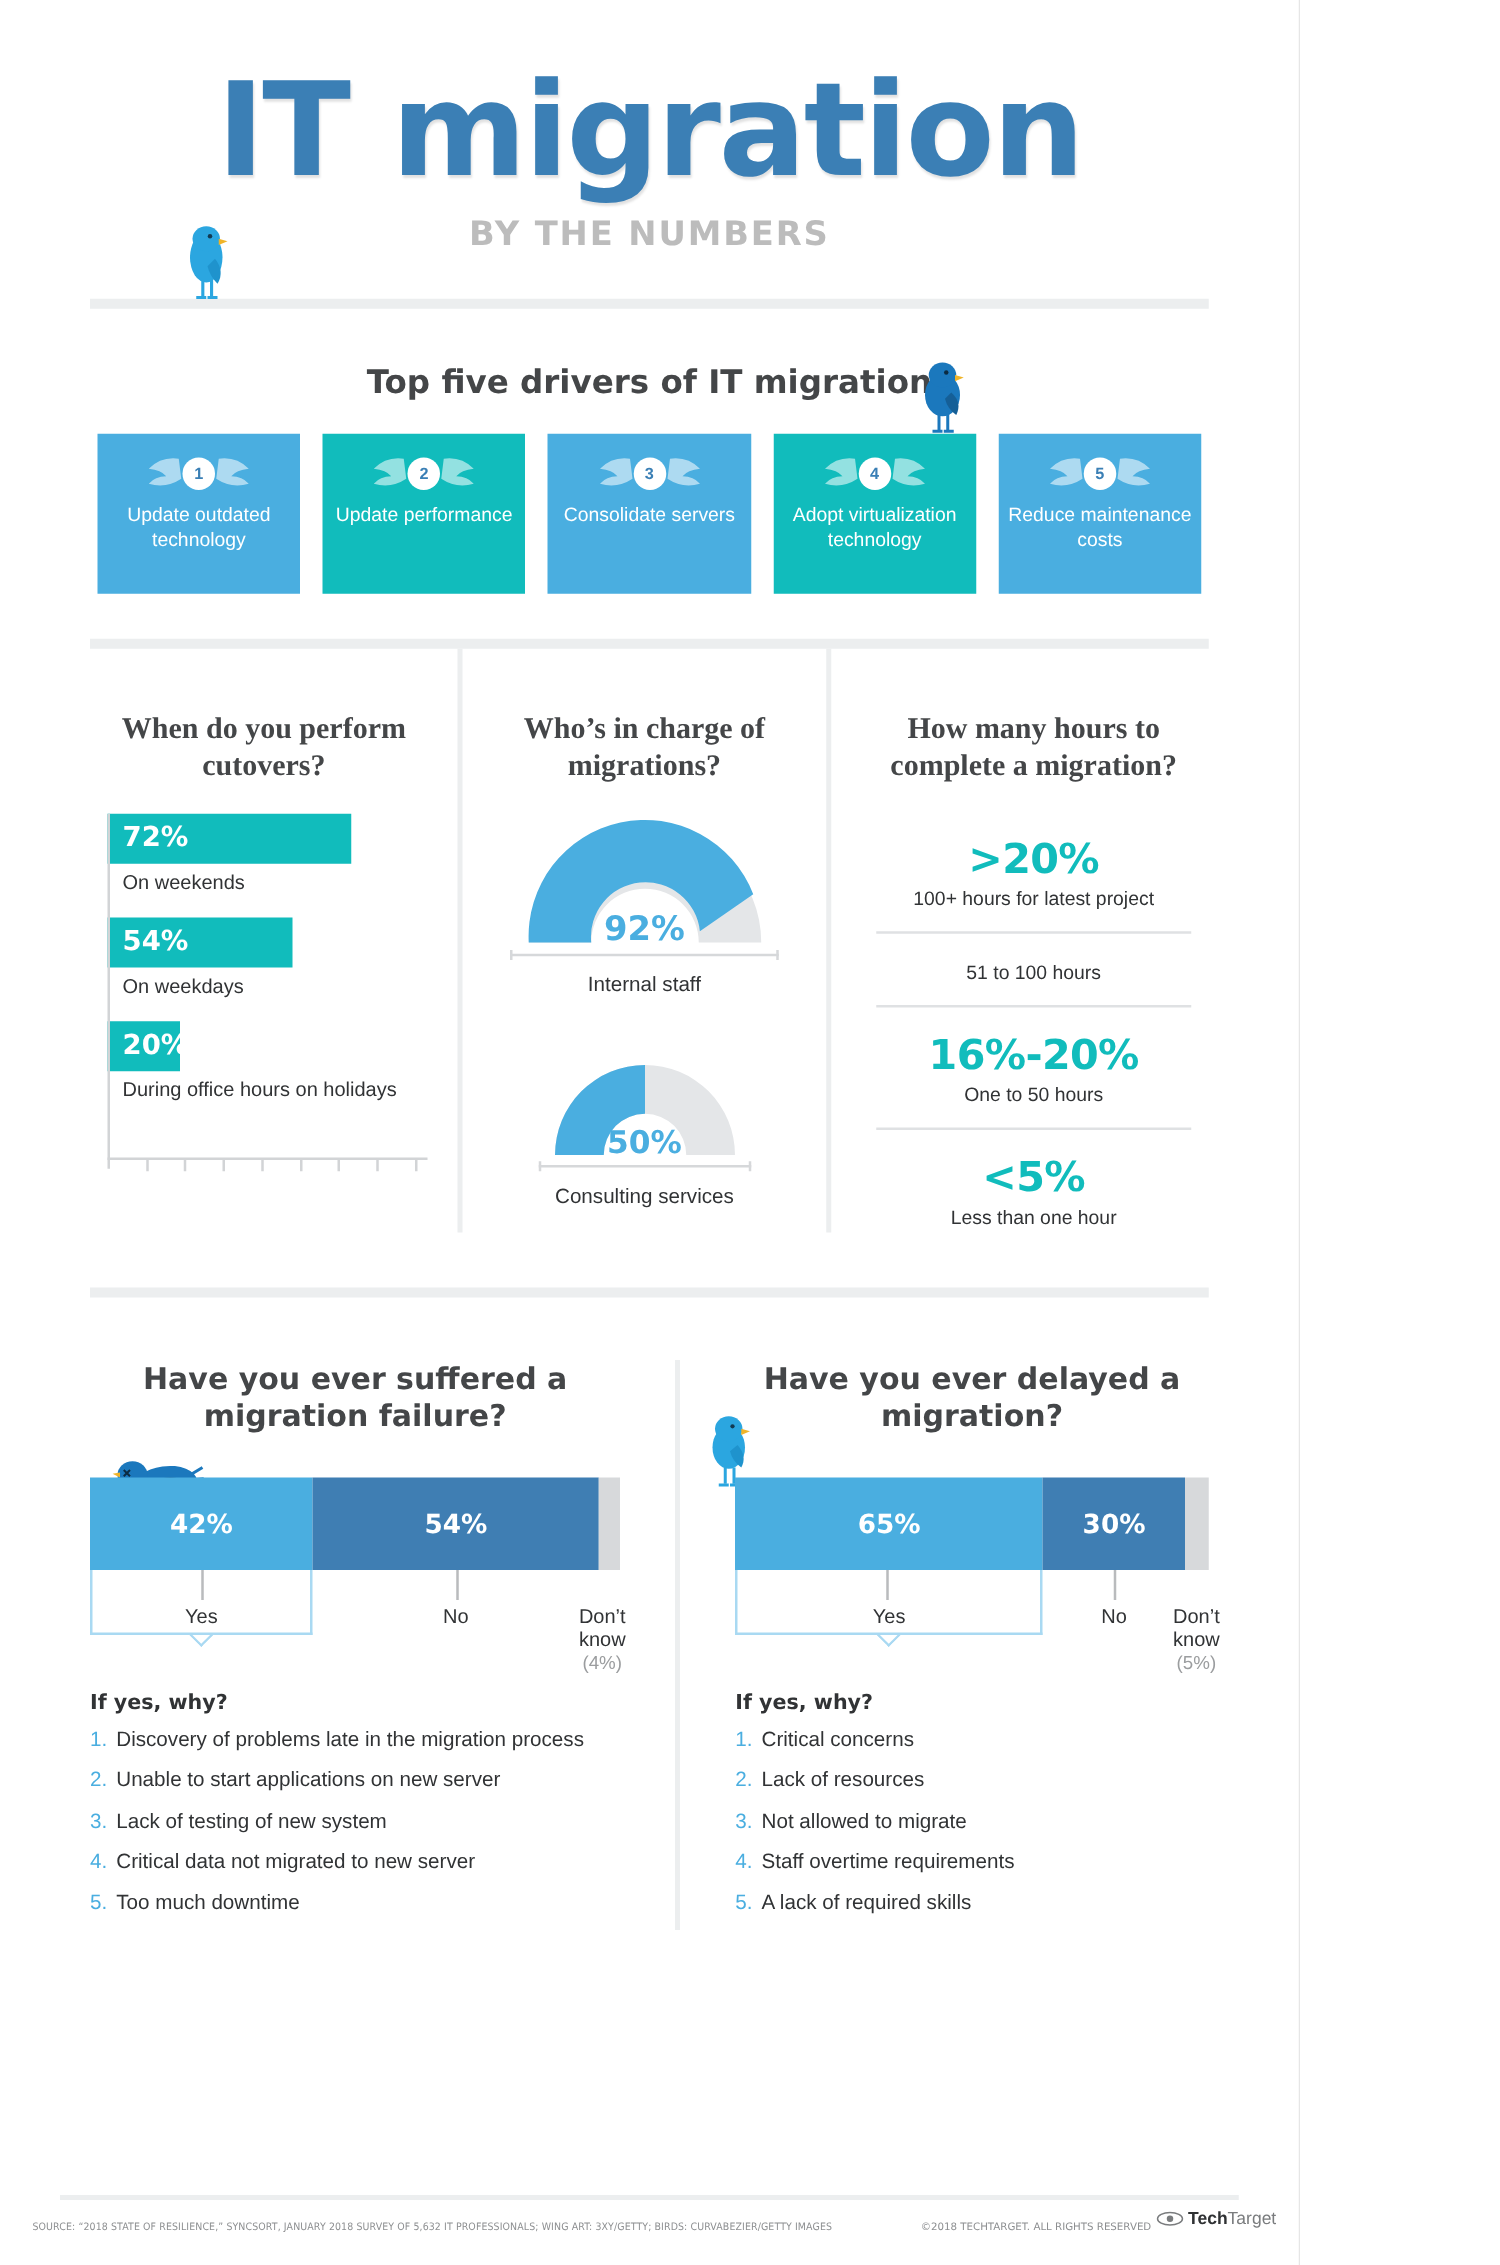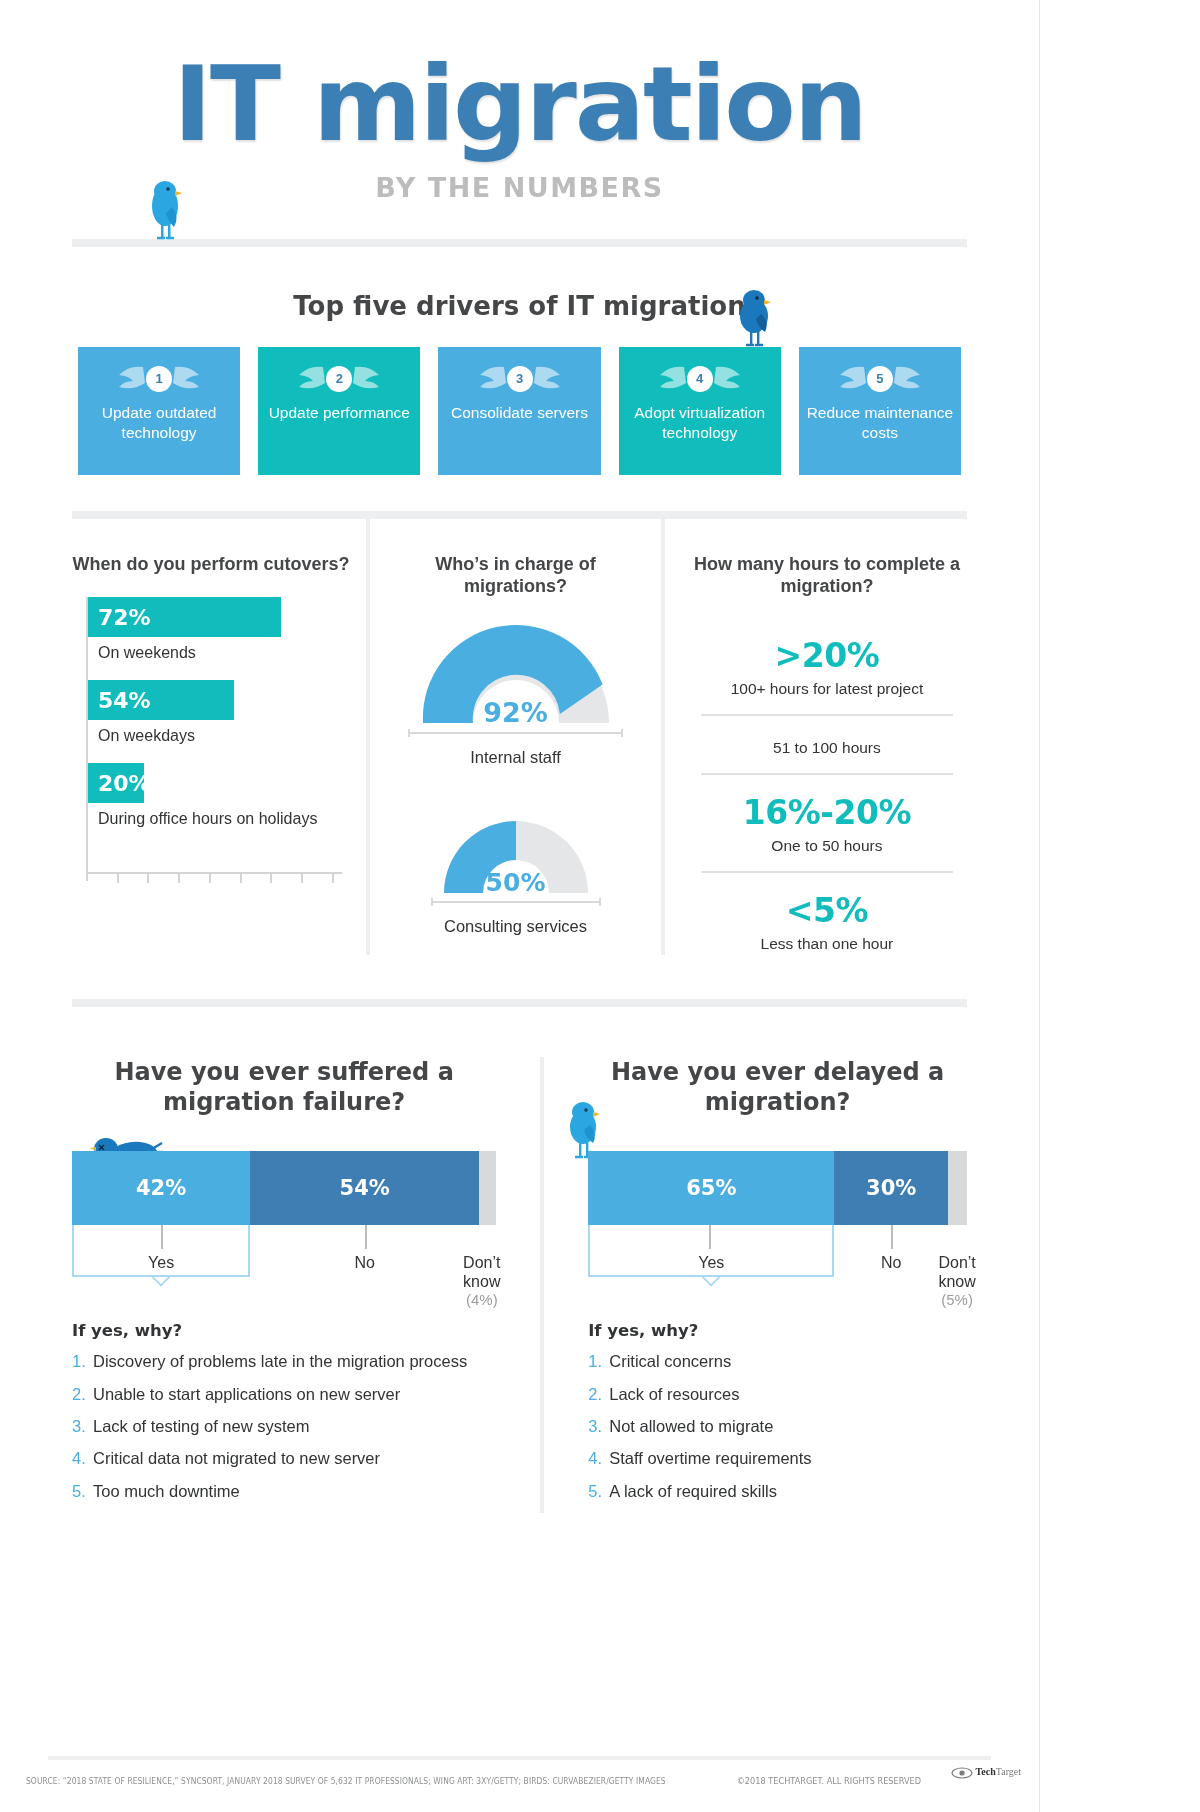--- a/index.html
+++ b/index.html
@@ -116,26 +116,26 @@
     display: flex;
     margin: 0 72px;
     position: relative;
   }
   .col { position: relative; }
   .col-a { width: 300px; padding-right: 16px; }
   .col-b { width: 300px; padding: 0 18px; border-left: 4px solid #eceeef; }
   .col-c { width: 312px; padding-left: 22px; border-left: 4px solid #eceeef; }
   .col-title {
     text-align: center;
-    font-family: Liberation Sans, sans-serif;
-    font-weight: bold;
-    font-size: 18px;
+    font-family: Liberation Serif, serif;
+    font-weight: bold;
+    font-size: 24px;
     line-height: 1.24;
     color: #444648;
-    margin-top: 34px;
+    margin-top: 50px;
     margin-bottom: 22px;
   }
 
   
   .barchart { position: relative; padding-left: 14px; height: 320px; }
   .barchart .yaxis {
     position: absolute; left: 14px; top: 0; bottom: 36px;
     border-left: 2px solid #d2d4d6;
   }
   .barchart .xaxis {
@@ -259,22 +259,22 @@
     font-size: 8.2px; letter-spacing: 0.1px; color: #8d8f91;
     transform: scaleX(0.92); transform-origin: left center;
   }
   .copy {
     position: absolute; right: 118px; top: 28px;
     font-family: "DejaVu Sans", sans-serif;
     font-size: 8.2px; color: #8d8f91;
   }
   .logo {
     position: absolute; right: 18px; top: 18px;
-    font-family: Liberation Serif, serif;
-    font-size: 10px; color: #4d4f51; font-weight: bold;
+    font-family: Liberation Sans, sans-serif;
+    font-size: 14px; color: #4d4f51; font-weight: bold;
   }
   .logo .tt { color: #2f3133; }
   .logo .tg { color: #7a7c7e; font-weight: normal; }
 </style>
 </head>
 <body>
 
 <div class="page">
  <div class="sheet">
 

